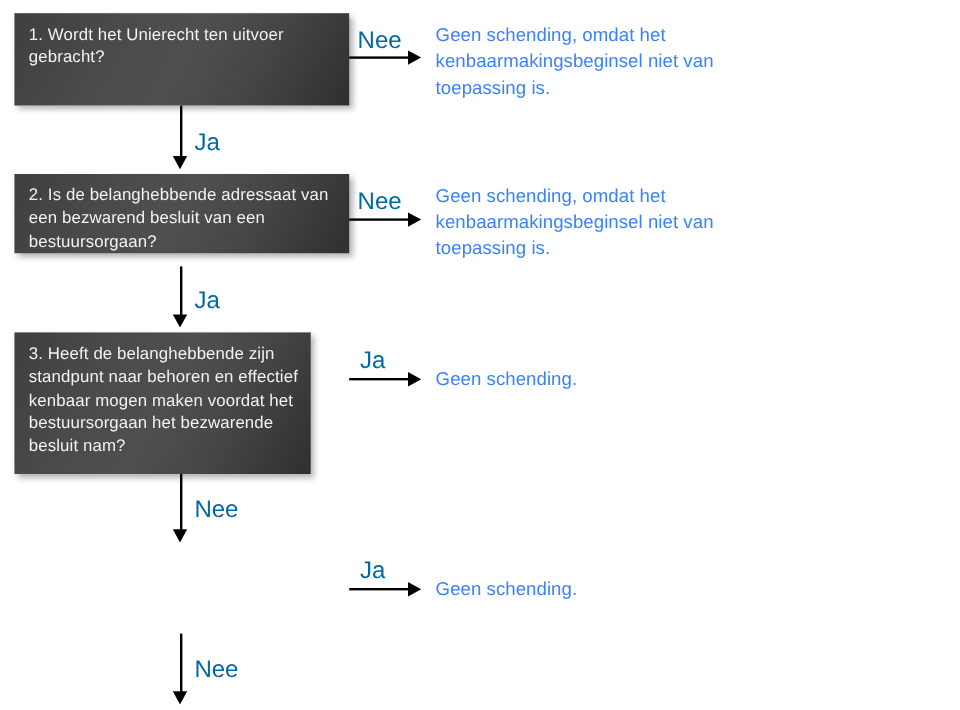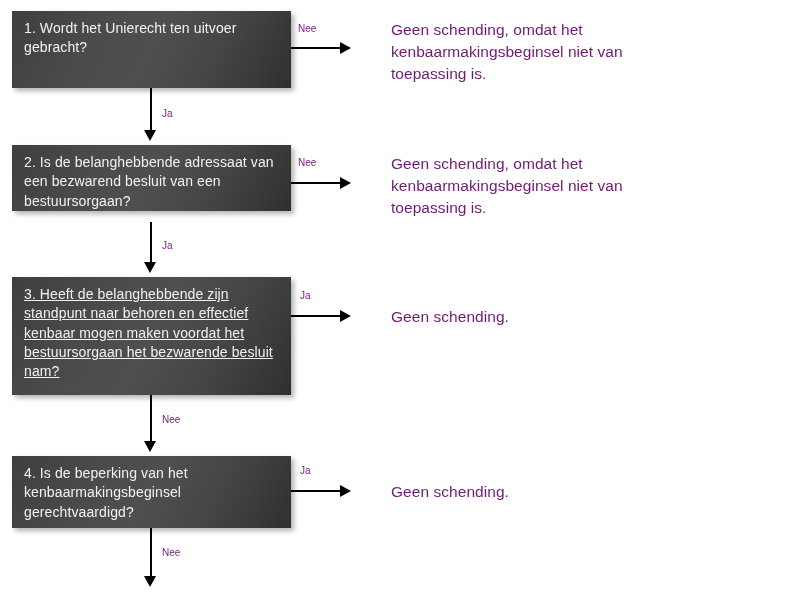--- a/index.html
+++ b/index.html
@@ -28,26 +28,25 @@
     font-size: 14px;
     line-height: 1.38;
     letter-spacing: 0.1px;
     box-shadow: 3px 3px 5px rgba(0,0,0,0.30);
     white-space: pre-line;
   }
 
   
   .outcome {
     position: absolute;
-    color: #701a75;
+    color: #3b82f6;
     font-size: 15.5px;
     line-height: 1.42;
     letter-spacing: 0.05px;
     white-space: pre-line;
-    margin-left: 28px;
   }
 
   
   .vline {
     position: absolute;
     width: 1.6px;
     background: #000000;
   }
   .hline {
     position: absolute;
@@ -67,22 +66,22 @@
     width: 0;
     height: 0;
     border-top: 6.5px solid transparent;
     border-bottom: 6.5px solid transparent;
     border-left: 11px solid #000000;
   }
 
   
   .edge-label {
     position: absolute;
-    color: #701a75;
-    font-size: 10px;
+    color: #0369a1;
+    font-size: 20px;
     line-height: 1;
     white-space: nowrap;
   }
 </style>
 </head>
 <body>
 
 <div id="canvas">
 
   <div class="node" style="left:12px; top:11px; width:279px; height:77px;">1. Wordt het Unierecht ten uitvoer gebracht?</div>
@@ -102,33 +101,32 @@
   <div class="hline" style="left:291px; top:182px; width:51px;"></div>
   <div class="arrow-right" style="left:340px; top:176.5px;"></div>
   <div class="edge-label" style="left:298px; top:158px;">Nee</div>
 
   <div class="outcome" style="left:363px; top:153px; width:290px;">Geen schending, omdat het kenbaarmakingsbeginsel niet van toepassing is.</div>
 
   <div class="vline" style="left:150px; top:222px; height:42px;"></div>
   <div class="arrow-down" style="left:144.3px; top:262px;"></div>
   <div class="edge-label" style="left:162px; top:241px;">Ja</div>
 
-  <div class="node" style="left:12px; top:277px; width:279px; height:118px;text-decoration:underline;">3. Heeft de belanghebbende zijn standpunt naar behoren en effectief kenbaar mogen maken voordat het bestuursorgaan het bezwarende besluit nam?</div>
+  <div class="node" style="left:12px; top:277px; width:247px; height:118px;">3. Heeft de belanghebbende zijn standpunt naar behoren en effectief kenbaar mogen maken voordat het bestuursorgaan het bezwarende besluit nam?</div>
 
   <div class="hline" style="left:291px; top:315px; width:51px;"></div>
   <div class="arrow-right" style="left:340px; top:309.5px;"></div>
   <div class="edge-label" style="left:300px; top:291px;">Ja</div>
 
   <div class="outcome" style="left:363px; top:306px; width:290px;">Geen schending.</div>
 
   <div class="vline" style="left:150px; top:395px; height:48px;"></div>
   <div class="arrow-down" style="left:144.3px; top:441px;"></div>
   <div class="edge-label" style="left:162px; top:415px;">Nee</div>
 
-  <div class="node" style="left:12px; top:456px; width:279px; height:72px;">4. Is de beperking van het kenbaarmakingsbeginsel gerechtvaardigd?</div>
 
   <div class="hline" style="left:291px; top:490px; width:51px;"></div>
   <div class="arrow-right" style="left:340px; top:484.5px;"></div>
   <div class="edge-label" style="left:300px; top:466px;">Ja</div>
 
   <div class="outcome" style="left:363px; top:481px; width:290px;">Geen schending.</div>
 
   <div class="vline" style="left:150px; top:528px; height:50px;"></div>
   <div class="arrow-down" style="left:144.3px; top:576px;"></div>
   <div class="edge-label" style="left:162px; top:548px;">Nee</div>

